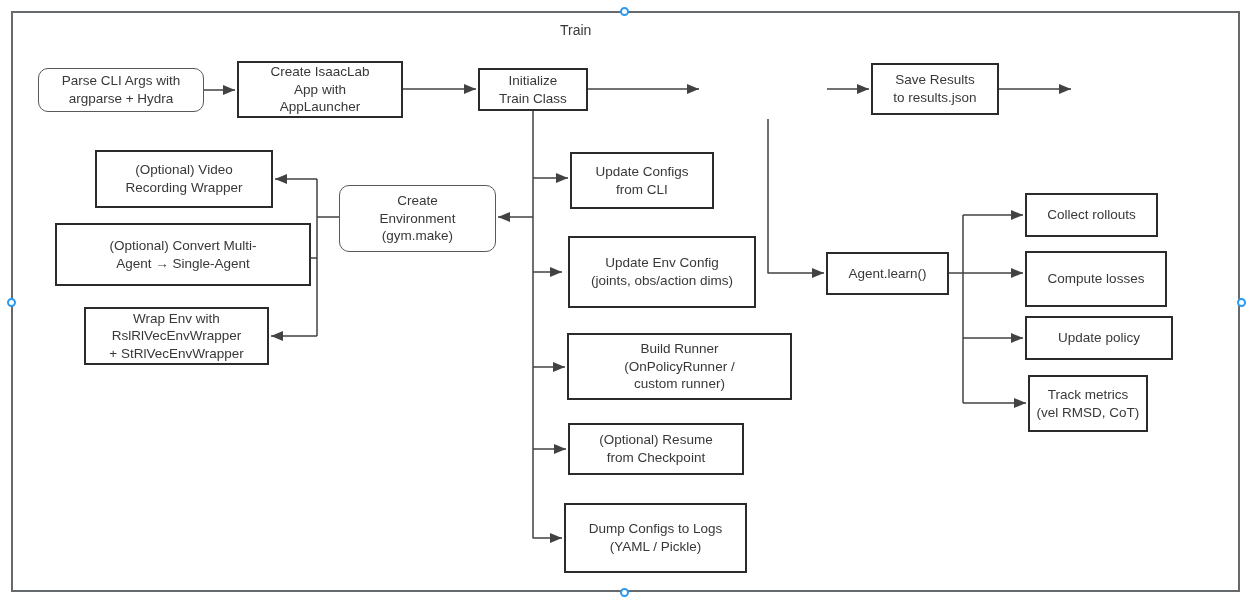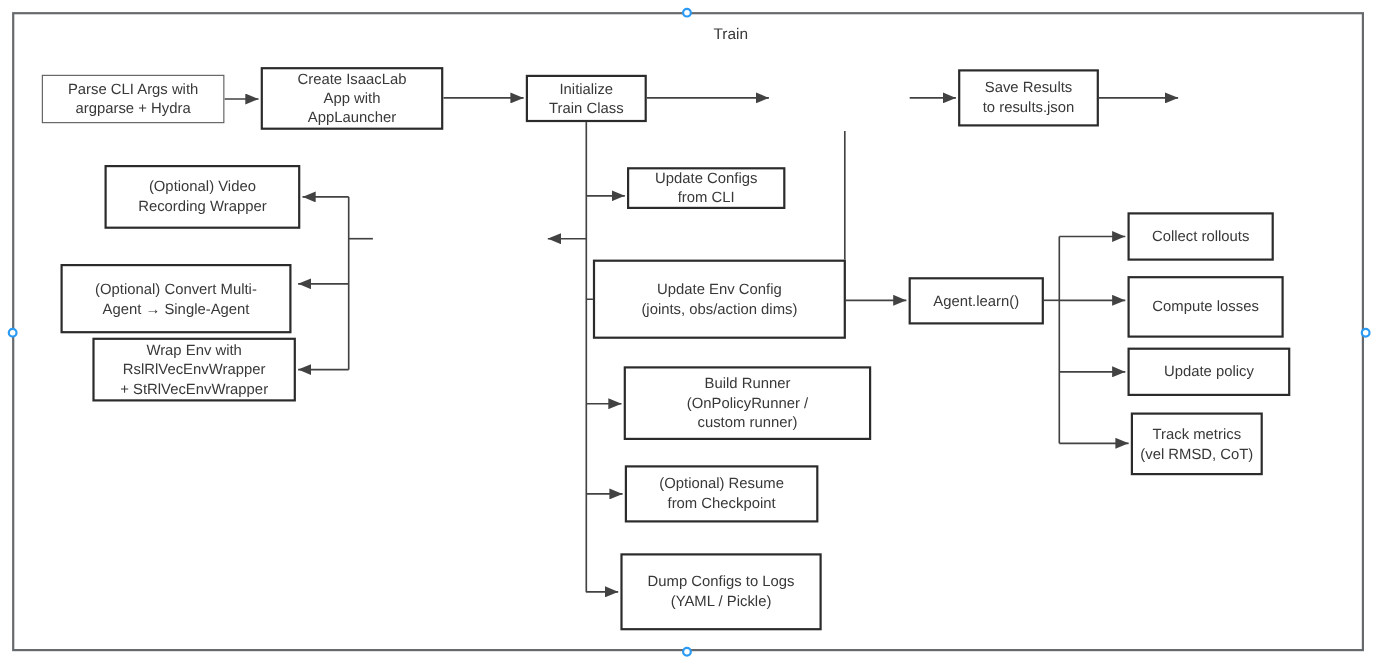--- a/index.html
+++ b/index.html
@@ -13,38 +13,38 @@
   .outer-border{
     position:absolute;
     left:11px;top:11px;width:1229px;height:581px;
     border:2px solid #666a6d;
     box-sizing:border-box;
     background:transparent;
   }
   .diagram-title{
     position:absolute;
     left:560px;top:22px;width:120px;
-    text-align:right;
+    text-align:left;
     font-size:14px;color:#383838;
   }
   .edges{position:absolute;left:0;top:0;}
   .node{
     position:absolute;
     box-sizing:border-box;
     display:flex;align-items:center;justify-content:center;
     text-align:center;
     white-space:pre-line;
     background:#ffffff;
     border:2px solid #2b2b2b;
     color:#383838;
     font-size:13.5px;
     line-height:1.3;
     padding:2px 4px;
   }
-  .node.thin{border-width:1px;border-color:#595959;}
+  .node.thin{border-width:1px;border-color:#595959;border-radius:10px;}
   .handle{
     position:absolute;
     width:9px;height:9px;
     border-radius:50%;
     background:#ffffff;
     border:2px solid #2b9af3;
     box-sizing:border-box;
   }
 </style>
 </head>
@@ -96,29 +96,32 @@
   <div class="node" style="left:237px;top:61px;width:166px;height:57px">Create IsaacLab
 App with
 AppLauncher</div>
   <div class="node" style="left:478px;top:68px;width:110px;height:43px">Initialize
 Train Class</div>
   <div class="node" style="left:871px;top:63px;width:128px;height:52px">Save Results
 to results.json</div>
 
   <div class="node" style="left:95px;top:150px;width:178px;height:58px">(Optional) Video
 Recording Wrapper</div>
-  <div class="node" style="left:55px;top:240px;width:210px;height:63px">(Optional) Convert Multi-
+  <div class="node" style="left:55px;top:223px;width:256px;height:63px">(Optional) Convert Multi-
 Agent → Single-Agent</div>
   <div class="node" style="left:84px;top:307px;width:185px;height:58px">Wrap Env with
 RslRlVecEnvWrapper
 + StRlVecEnvWrapper</div>
+  <div class="node thin" style="left:339px;top:185px;width:157px;height:67px">Create
+Environment
+(gym.make)</div>
 
-  <div class="node" style="left:570px;top:152px;width:144px;height:38px">Update Configs
+  <div class="node" style="left:570px;top:152px;width:144px;height:57px">Update Configs
 from CLI</div>
-  <div class="node" style="left:539px;top:236px;width:230px;height:72px">Update Env Config
+  <div class="node" style="left:568px;top:236px;width:188px;height:72px">Update Env Config
 (joints, obs/action dims)</div>
   <div class="node" style="left:567px;top:333px;width:225px;height:67px">Build Runner
 (OnPolicyRunner /
 custom runner)</div>
   <div class="node" style="left:568px;top:423px;width:176px;height:52px">(Optional) Resume
 from Checkpoint</div>
   <div class="node" style="left:564px;top:503px;width:183px;height:70px">Dump Configs to Logs
 (YAML / Pickle)</div>
 
   <div class="node" style="left:826px;top:252px;width:123px;height:43px">Agent.learn()</div>

